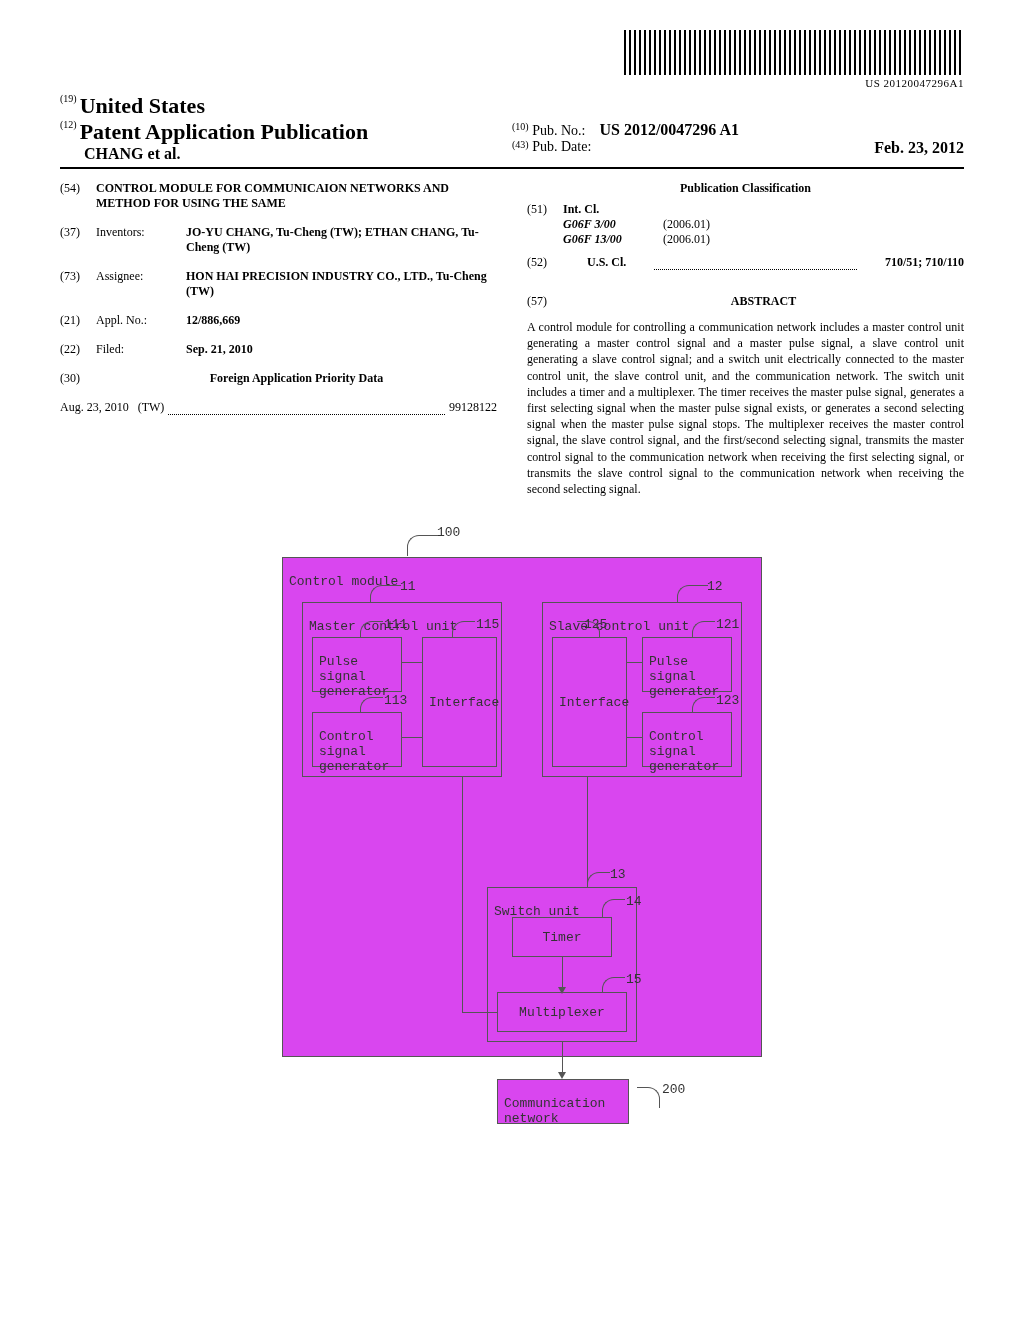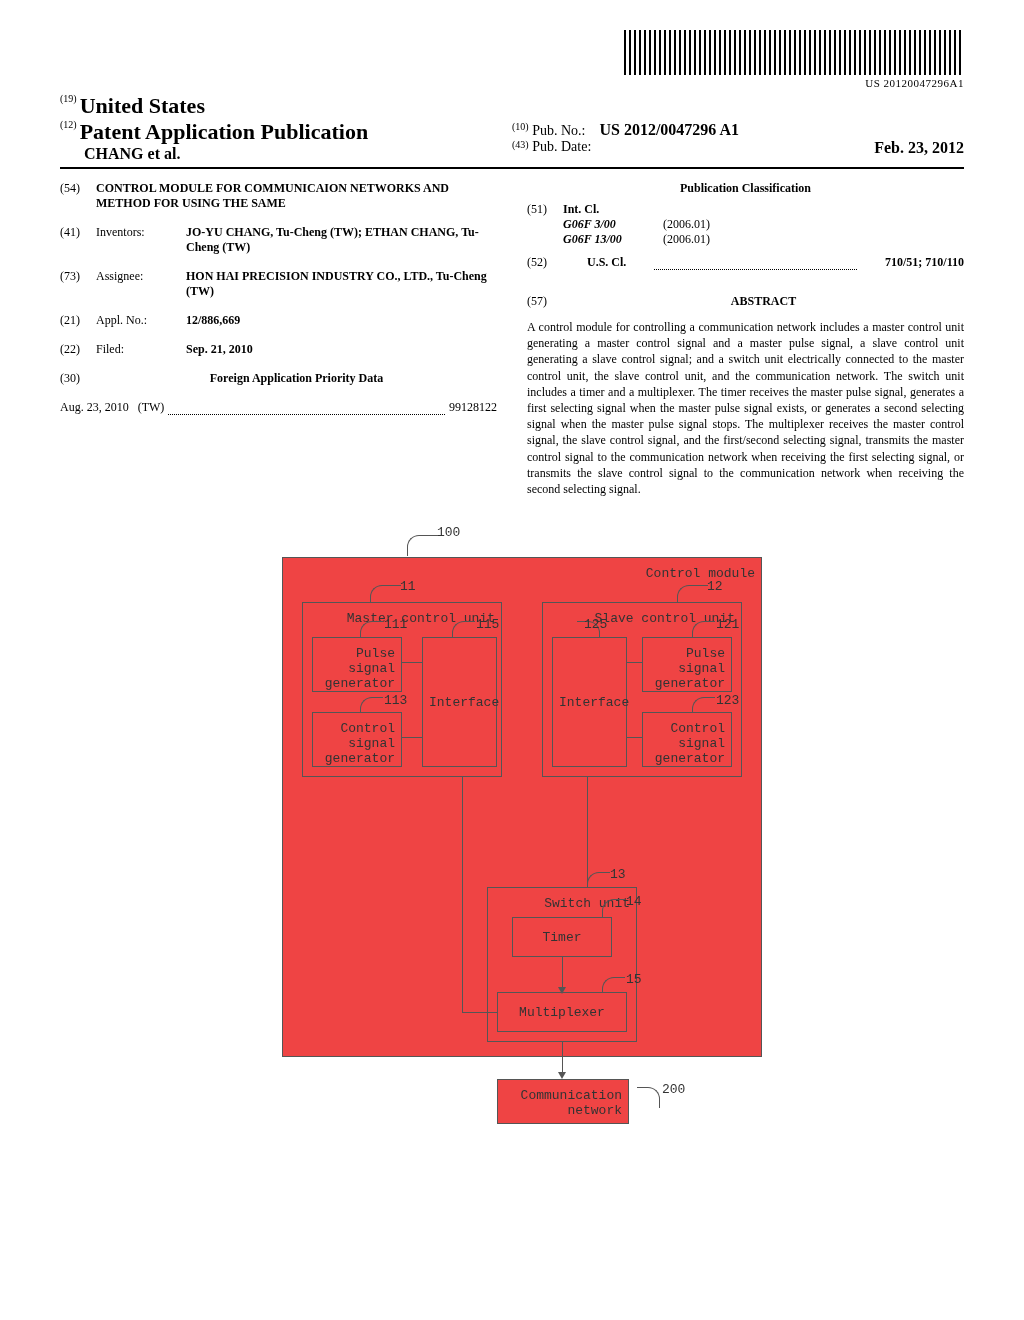--- a/index.html
+++ b/index.html
@@ -140,24 +140,23 @@
     position: relative;
     width: 560px;
     height: 640px;
     font-family: "Courier New", monospace;
     font-size: 13px;
     color: #333;
   }
   .dbox {
     position: absolute;
     border: 1px solid #555;
-    background: #ef4444;
-    padding: 8px 6px;
+    background: #d946ef;
+    padding: 16px 6px;
     box-sizing: border-box;
-    text-align: right;
   }
   .dlabel {
     position: absolute;
     white-space: nowrap;
   }
   .ref-arc {
     position: absolute;
     width: 30px;
     height: 20px;
     border: 1px solid #555;
@@ -219,21 +218,21 @@
     </div>
   </div>
 
   <div class="two-col">
     <div class="col">
       <div class="biblio-row">
         <div class="code">(54)</div>
         <div class="field-value biblio-title">CONTROL MODULE FOR COMMUNICAION NETWORKS AND METHOD FOR USING THE SAME</div>
       </div>
       <div class="biblio-row">
-        <div class="code">(41)</div>
+        <div class="code">(37)</div>
         <div class="field-label">Inventors:</div>
         <div class="field-value"><span class="biblio-value-bold">JO-YU CHANG, Tu-Cheng (TW); ETHAN CHANG, Tu-Cheng (TW)</span></div>
       </div>
       <div class="biblio-row">
         <div class="code">(73)</div>
         <div class="field-label">Assignee:</div>
         <div class="field-value"><span class="biblio-value-bold">HON HAI PRECISION INDUSTRY CO., LTD., Tu-Cheng (TW)</span></div>
       </div>
       <div class="biblio-row">
         <div class="code">(21)</div>

